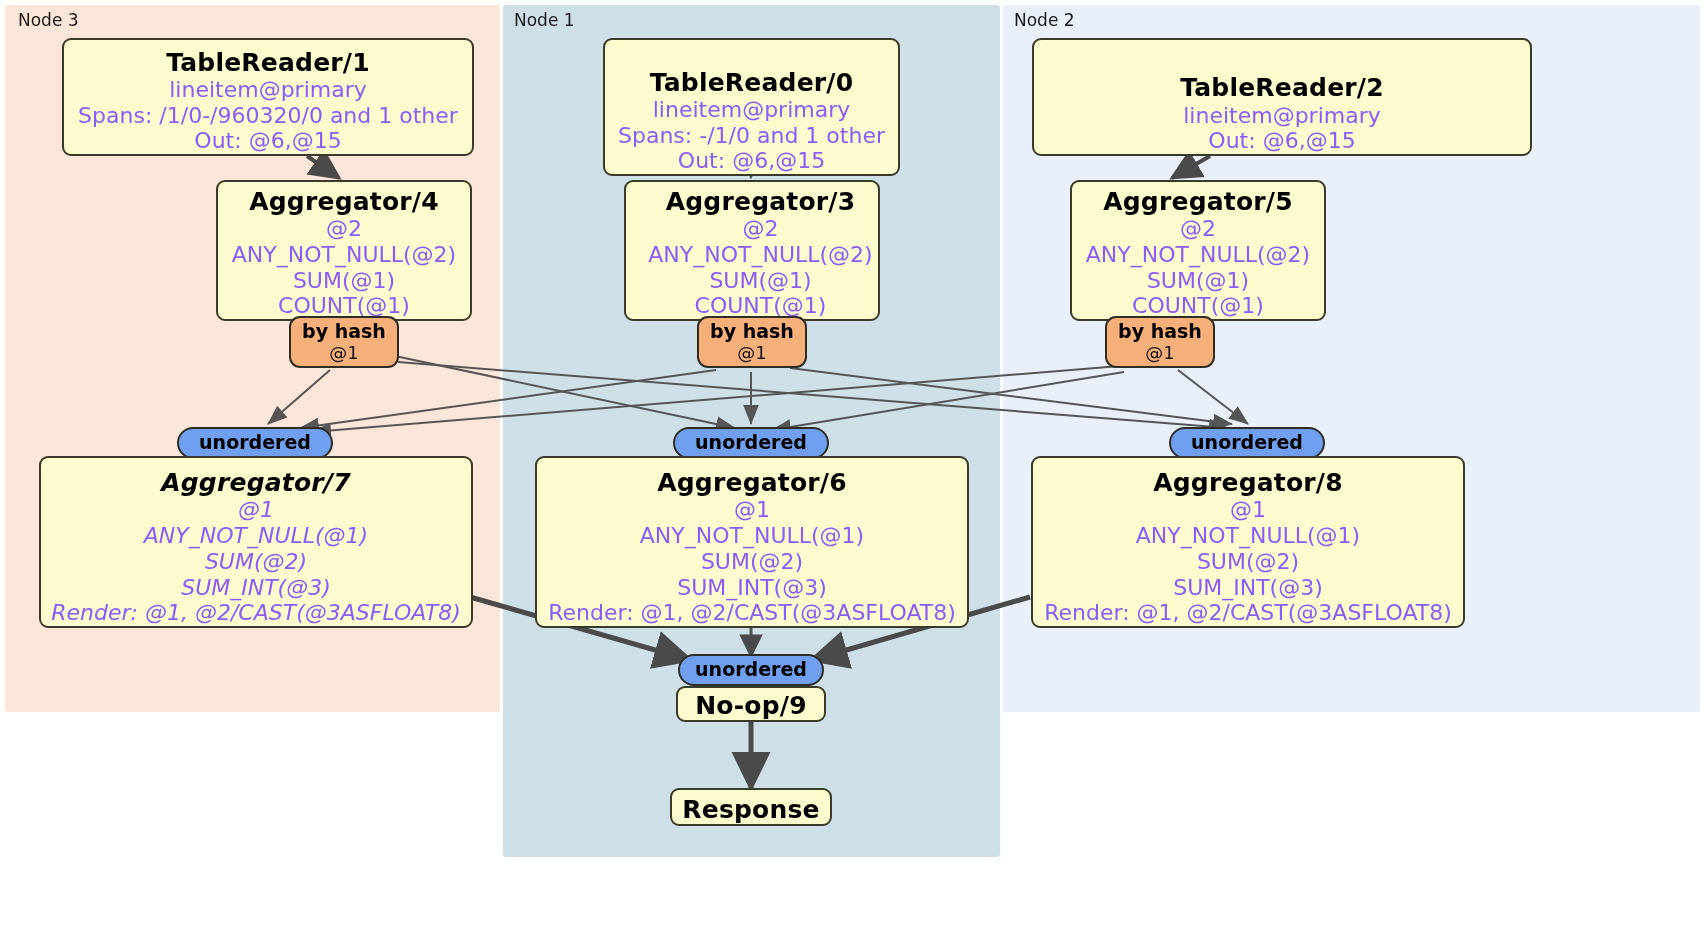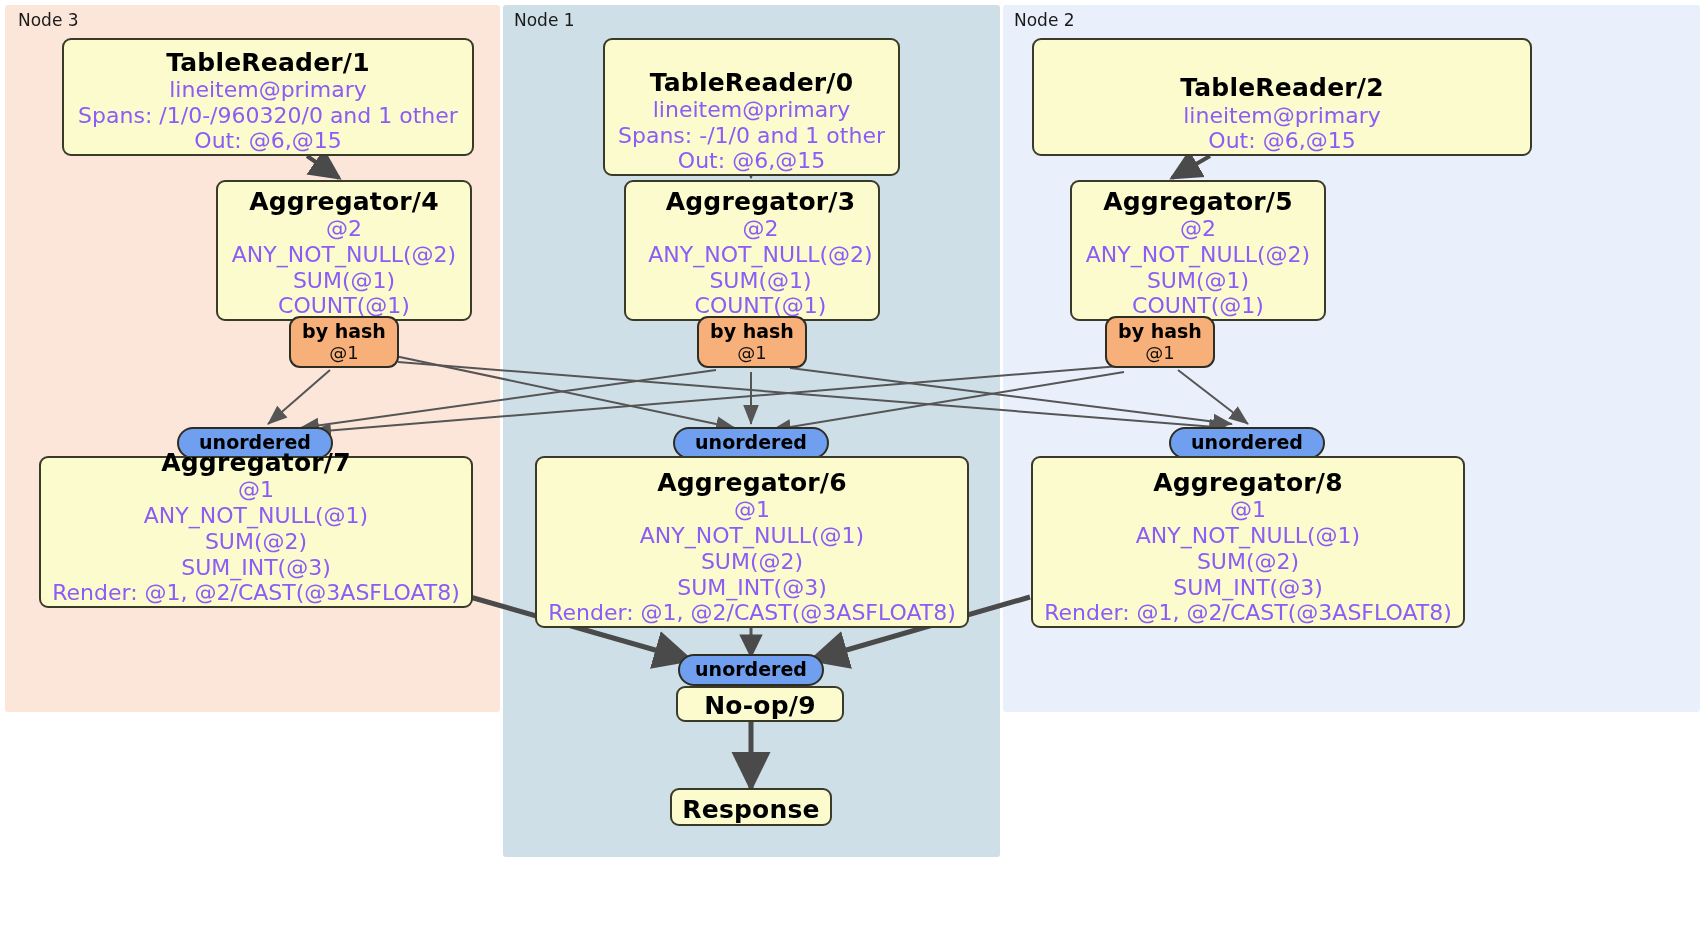--- a/index.html
+++ b/index.html
@@ -144,21 +144,21 @@
   <div class="pill unord" style="left:177px;top:427px;width:156px;height:32px;">
     <div class="t">unordered</div>
   </div>
   <div class="pill unord" style="left:673px;top:427px;width:156px;height:32px;">
     <div class="t">unordered</div>
   </div>
   <div class="pill unord" style="left:1169px;top:427px;width:156px;height:32px;">
     <div class="t">unordered</div>
   </div>
 
-  <div class="box" style="left:39px;top:456px;width:434px;height:152px;">
+  <div class="box" style="left:39px;top:456px;width:434px;height:172px;font-style:italic;">
     <div class="t">Aggregator/7</div>
     <div class="l">@1</div>
     <div class="l">ANY_NOT_NULL(@1)</div>
     <div class="l">SUM(@2)</div>
     <div class="l">SUM_INT(@3)</div>
     <div class="l">Render: @1, @2/CAST(@3ASFLOAT8)</div>
   </div>
 
   <div class="box" style="left:535px;top:456px;width:434px;height:172px;">
     <div class="t">Aggregator/6</div>
@@ -175,21 +175,21 @@
     <div class="l">ANY_NOT_NULL(@1)</div>
     <div class="l">SUM(@2)</div>
     <div class="l">SUM_INT(@3)</div>
     <div class="l">Render: @1, @2/CAST(@3ASFLOAT8)</div>
   </div>
 
   <div class="pill unord" style="left:678px;top:654px;width:146px;height:32px;">
     <div class="t">unordered</div>
   </div>
 
-  <div class="box" style="left:676px;top:686px;width:168px;height:36px;">
+  <div class="box" style="left:676px;top:686px;width:150px;height:36px;">
     <div class="t">No-op/9</div>
   </div>
 
   <div class="box" style="left:670px;top:788px;width:162px;height:38px;">
     <div class="t">Response</div>
   </div>
 
 </div>
 
 </body></html>

